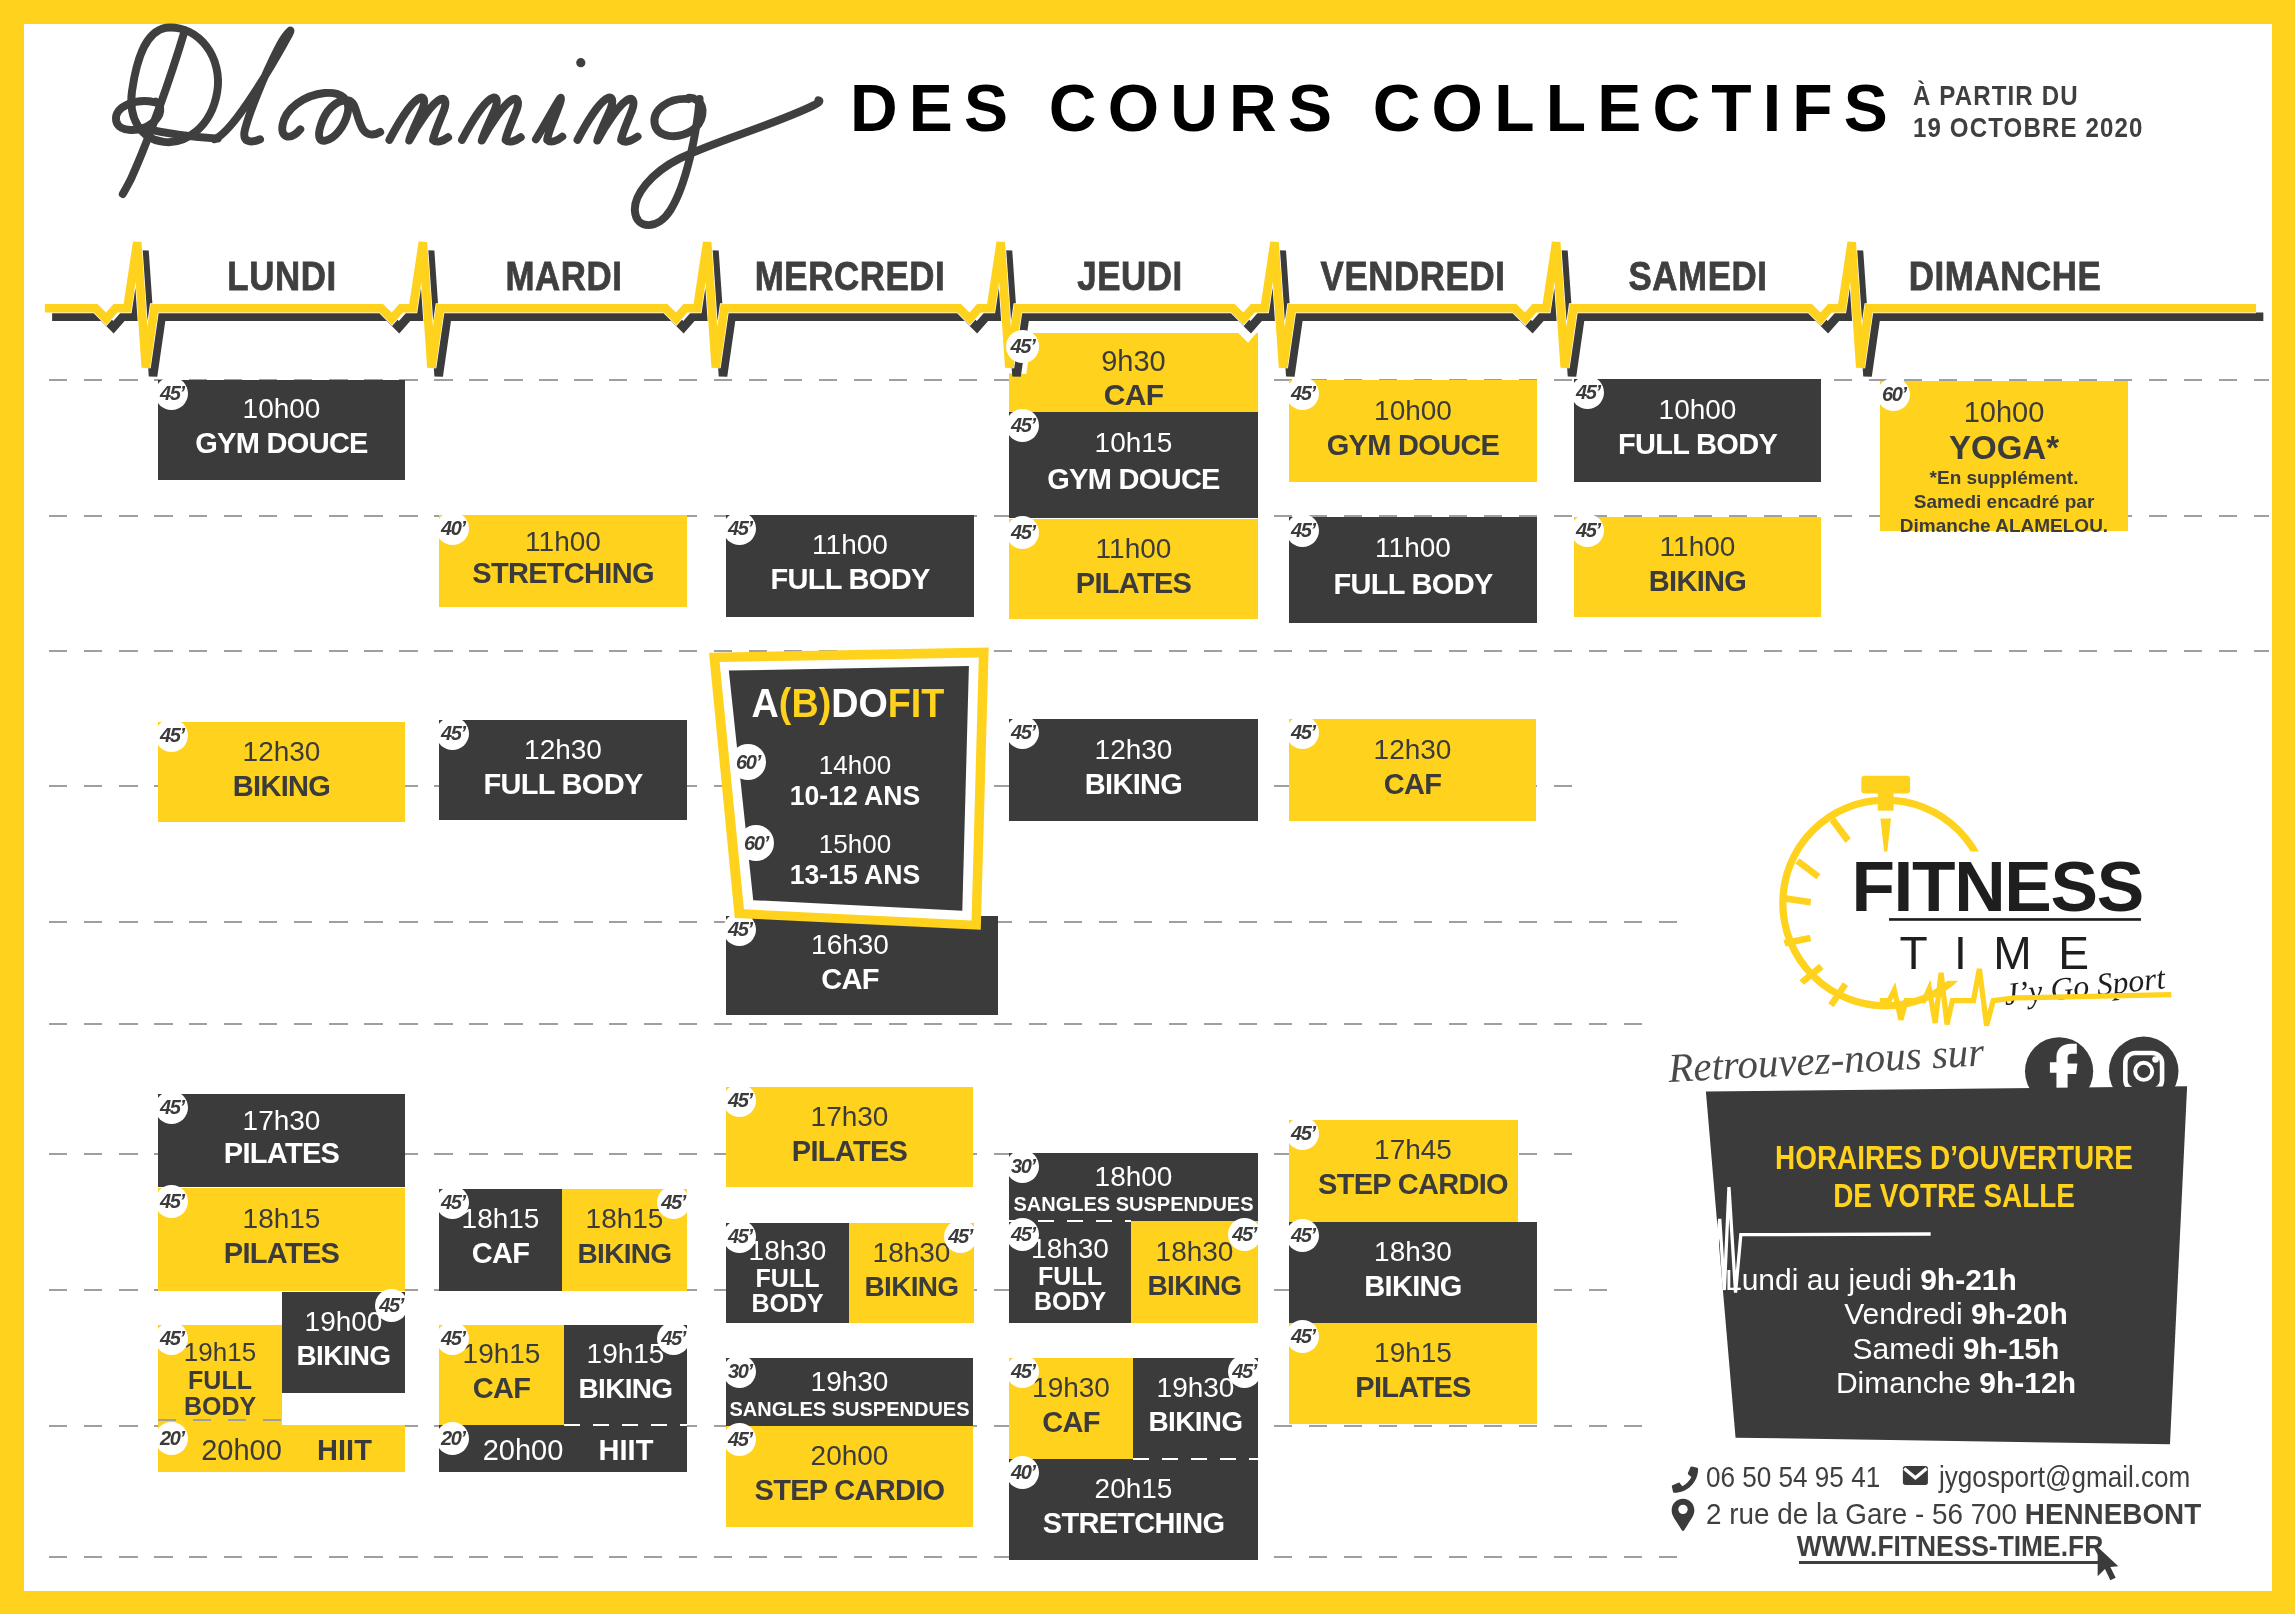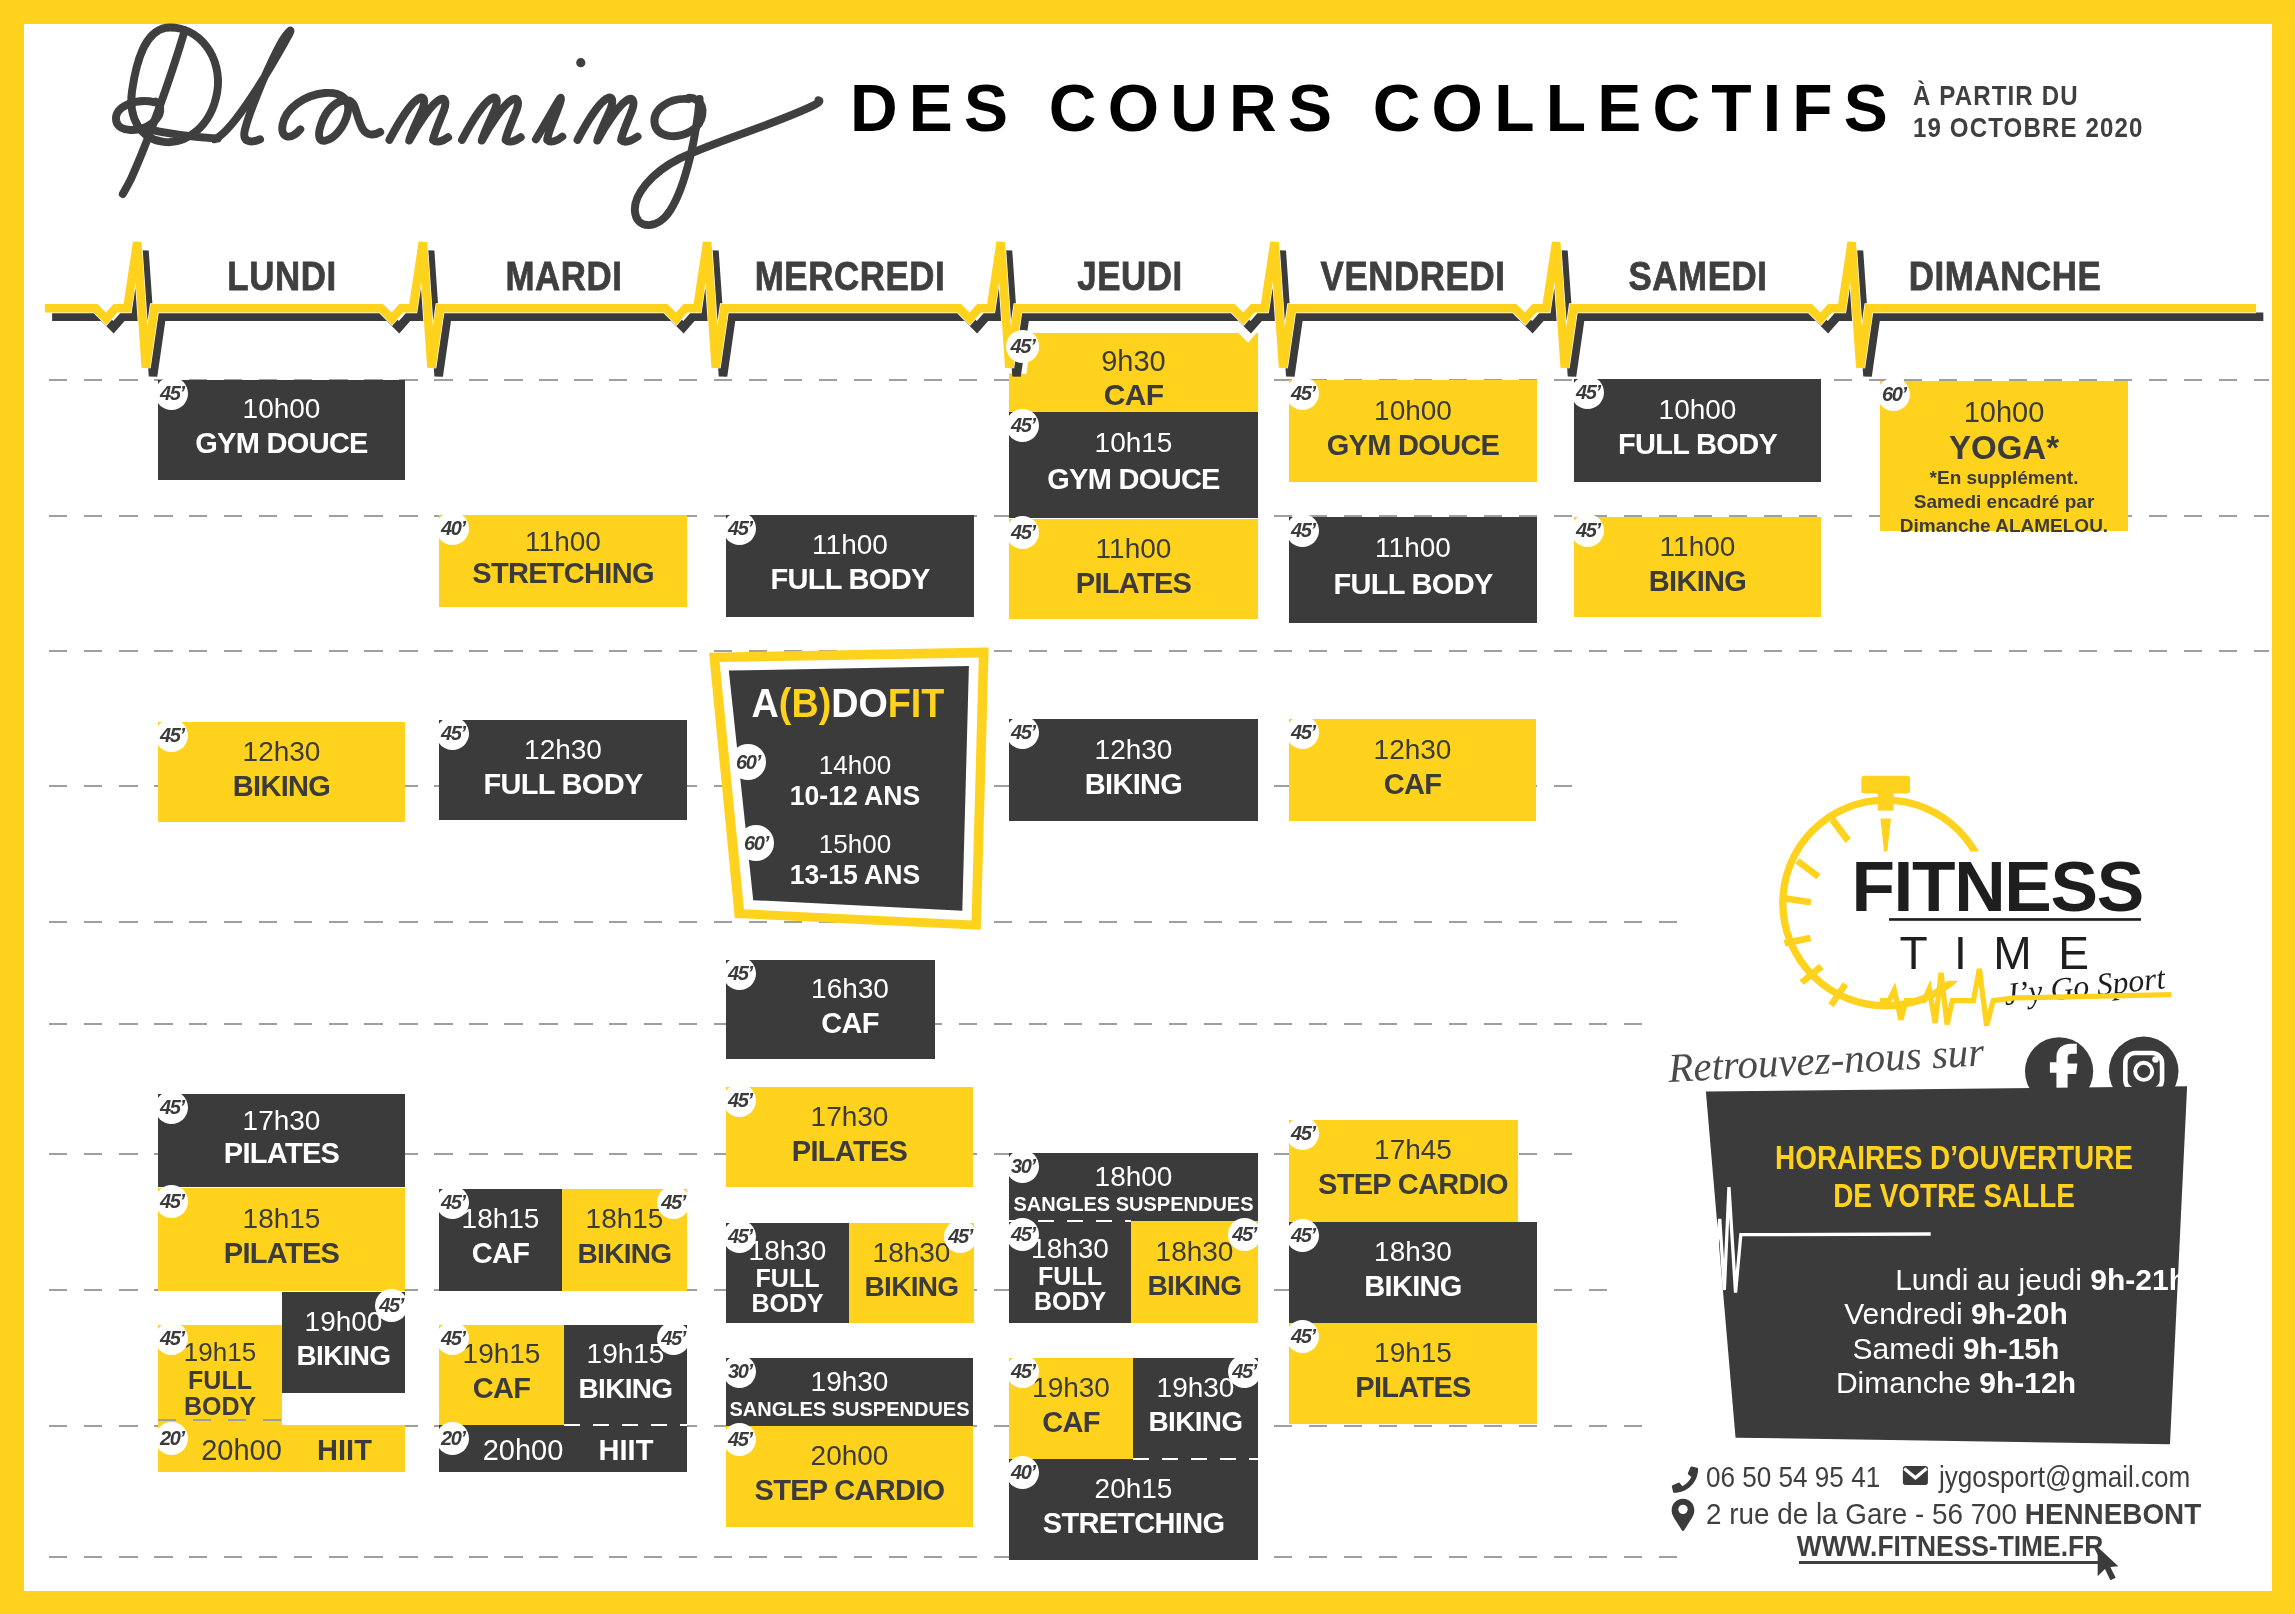--- a/index.html
+++ b/index.html
@@ -128,21 +128,21 @@
     <div class="abs" style="left:0;width:248px;top:8.6px;text-align:center;white-space:nowrap;font-size:29px;font-weight:400;left:-40px!important">20h00</div>
     <div class="abs" style="left:0;width:248px;top:8.6px;text-align:center;white-space:nowrap;font-size:29px;font-weight:700;left:63px!important">HIIT</div>
     <div class="bd tl">20’</div>
   </div>
 <div class="wdash" style="left:564px;top:1424px;width:123px"></div>
 <div class="blk dark" style="left:726px;top:515px;width:248px;height:102px">
     <div class="abs" style="left:0;width:248px;top:14px;text-align:center;white-space:nowrap;font-size:28px;font-weight:400">11h00</div>
     <div class="abs" style="left:0;width:248px;top:48px;text-align:center;white-space:nowrap;font-size:29px;font-weight:700;letter-spacing:-0.7px">FULL BODY</div>
     <div class="bd tl">45’</div>
   </div>
-<div class="blk dark" style="left:726px;top:960px;width:209px;height:99px">
+<div class="blk dark" style="left:726px;top:916px;width:272px;height:99px">
     <div class="abs" style="left:0;width:248px;top:13px;text-align:center;white-space:nowrap;font-size:28px;font-weight:400">16h30</div>
     <div class="abs" style="left:0;width:248px;top:47px;text-align:center;white-space:nowrap;font-size:29px;font-weight:700;letter-spacing:-0.7px">CAF</div>
     <div class="bd tl">45’</div>
   </div>
 <div class="blk yel" style="left:726px;top:1087px;width:247px;height:100px">
     <div class="abs" style="left:0;width:247px;top:14px;text-align:center;white-space:nowrap;font-size:28px;font-weight:400">17h30</div>
     <div class="abs" style="left:0;width:247px;top:48px;text-align:center;white-space:nowrap;font-size:29px;font-weight:700;letter-spacing:-0.7px">PILATES</div>
     <div class="bd tl">45’</div>
   </div>
 <div class="blk dark" style="left:726px;top:1223px;width:123px;height:100px">
@@ -316,21 +316,21 @@
 <circle cx="189" cy="60" r="53" fill="#3B3B3B"></circle>
 <rect x="161" y="32" width="56" height="56" rx="15" fill="none" stroke="#fff" stroke-width="7"></rect>
 <circle cx="189" cy="60" r="13" fill="none" stroke="#fff" stroke-width="6"></circle>
 <circle cx="207" cy="42" r="5" fill="#fff"></circle>
 </svg>
 <svg class="abs" style="left:1696px;top:1075px" width="501" height="376" viewBox="0 0 760 570">
 <polygon points="15,25 745,17 719,560 60,550" fill="#3B3B3B"></polygon>
 <path d="M22 276 L30 276 L36 218 L43 326 L50 170 L60 330 L68 242 L130 242 L356 241" fill="none" stroke="#fff" stroke-width="5"></path>
 </svg>
 <div class="abs" style="left:1723px;top:1138px;width:462px;text-align:center;font-size:34px;font-weight:700;color:#FFD21E;transform:scaleX(.82);line-height:38px;white-space:nowrap">HORAIRES D’OUVERTURE<br>DE VOTRE SALLE</div>
-<div class="abs" style="left:1725px;top:1263px;width:462px;text-align:right;font-size:30px;color:#fff;font-weight:400;white-space:nowrap">Lundi au jeudi <span style="font-weight:700">9h-21h</span></div>
+<div class="abs" style="left:1725px;top:1263px;width:462px;text-align:left;font-size:30px;color:#fff;font-weight:400;white-space:nowrap">Lundi au jeudi <span style="font-weight:700">9h-21h</span></div>
 <div class="abs" style="left:1725px;top:1297px;width:462px;text-align:center;font-size:30px;color:#fff;font-weight:400;white-space:nowrap">Vendredi <span style="font-weight:700">9h-20h</span></div>
 <div class="abs" style="left:1725px;top:1332px;width:462px;text-align:center;font-size:30px;color:#fff;font-weight:400;white-space:nowrap">Samedi <span style="font-weight:700">9h-15h</span></div>
 <div class="abs" style="left:1725px;top:1366px;width:462px;text-align:center;font-size:30px;color:#fff;font-weight:400;white-space:nowrap">Dimanche <span style="font-weight:700">9h-12h</span></div>
 <svg class="abs" style="left:1663px;top:1458px" width="277" height="79" viewBox="0 0 420 120">
 <g transform="translate(13,13) scale(0.078)" fill="#3B3B3B">
 <path d="M493.4 24.6l-104-24c-11.3-2.6-22.9 3.3-27.5 13.9l-48 112c-4.2 9.8-1.4 21.3 6.9 28l60.6 49.6c-36 76.7-98.9 140.5-177.2 177.2l-49.6-60.6c-6.8-8.3-18.2-11.1-28-6.9l-112 48C3.9 366.5-2 378.1.6 389.4l24 104C27.1 504.2 36.7 512 48 512c256.1 0 464-207.5 464-464 0-11.2-7.7-20.9-18.6-23.4z"></path>
 </g>
 <rect x="364" y="12" width="38" height="29" rx="4" fill="#3B3B3B"></rect>
 <path d="M366 16 L383 30 L400 16" fill="none" stroke="#fff" stroke-width="5"></path>
 </svg>

